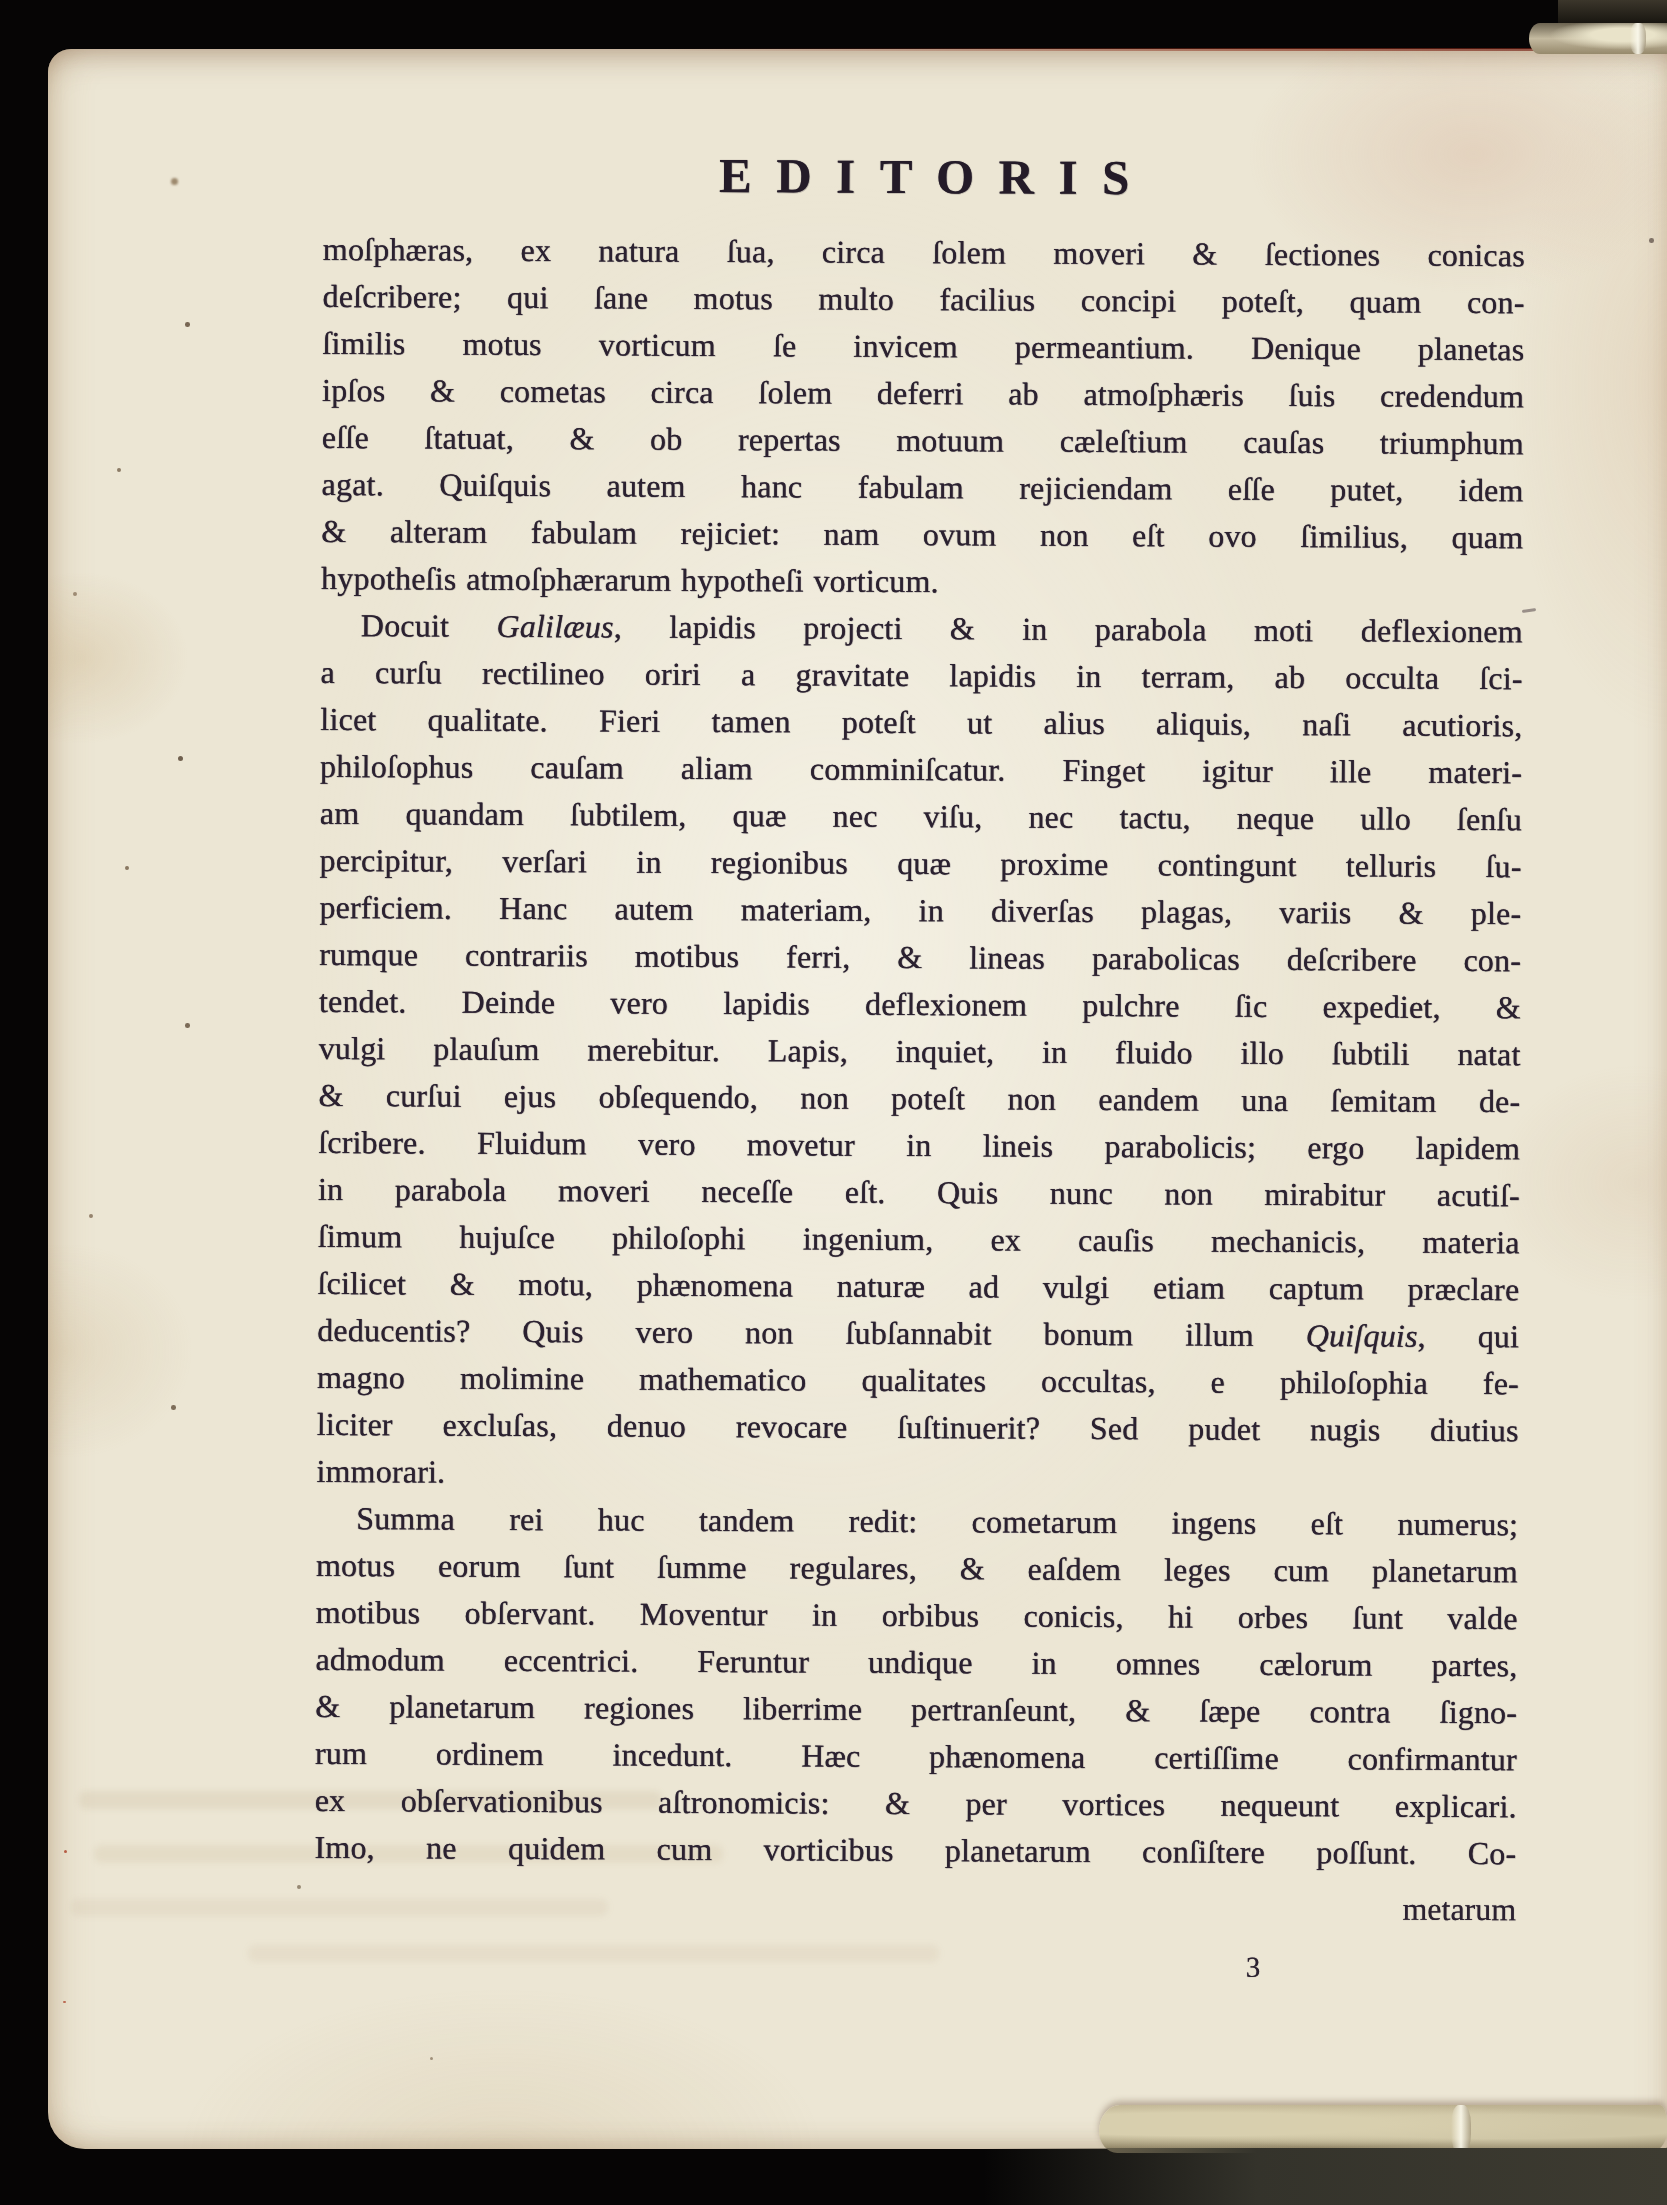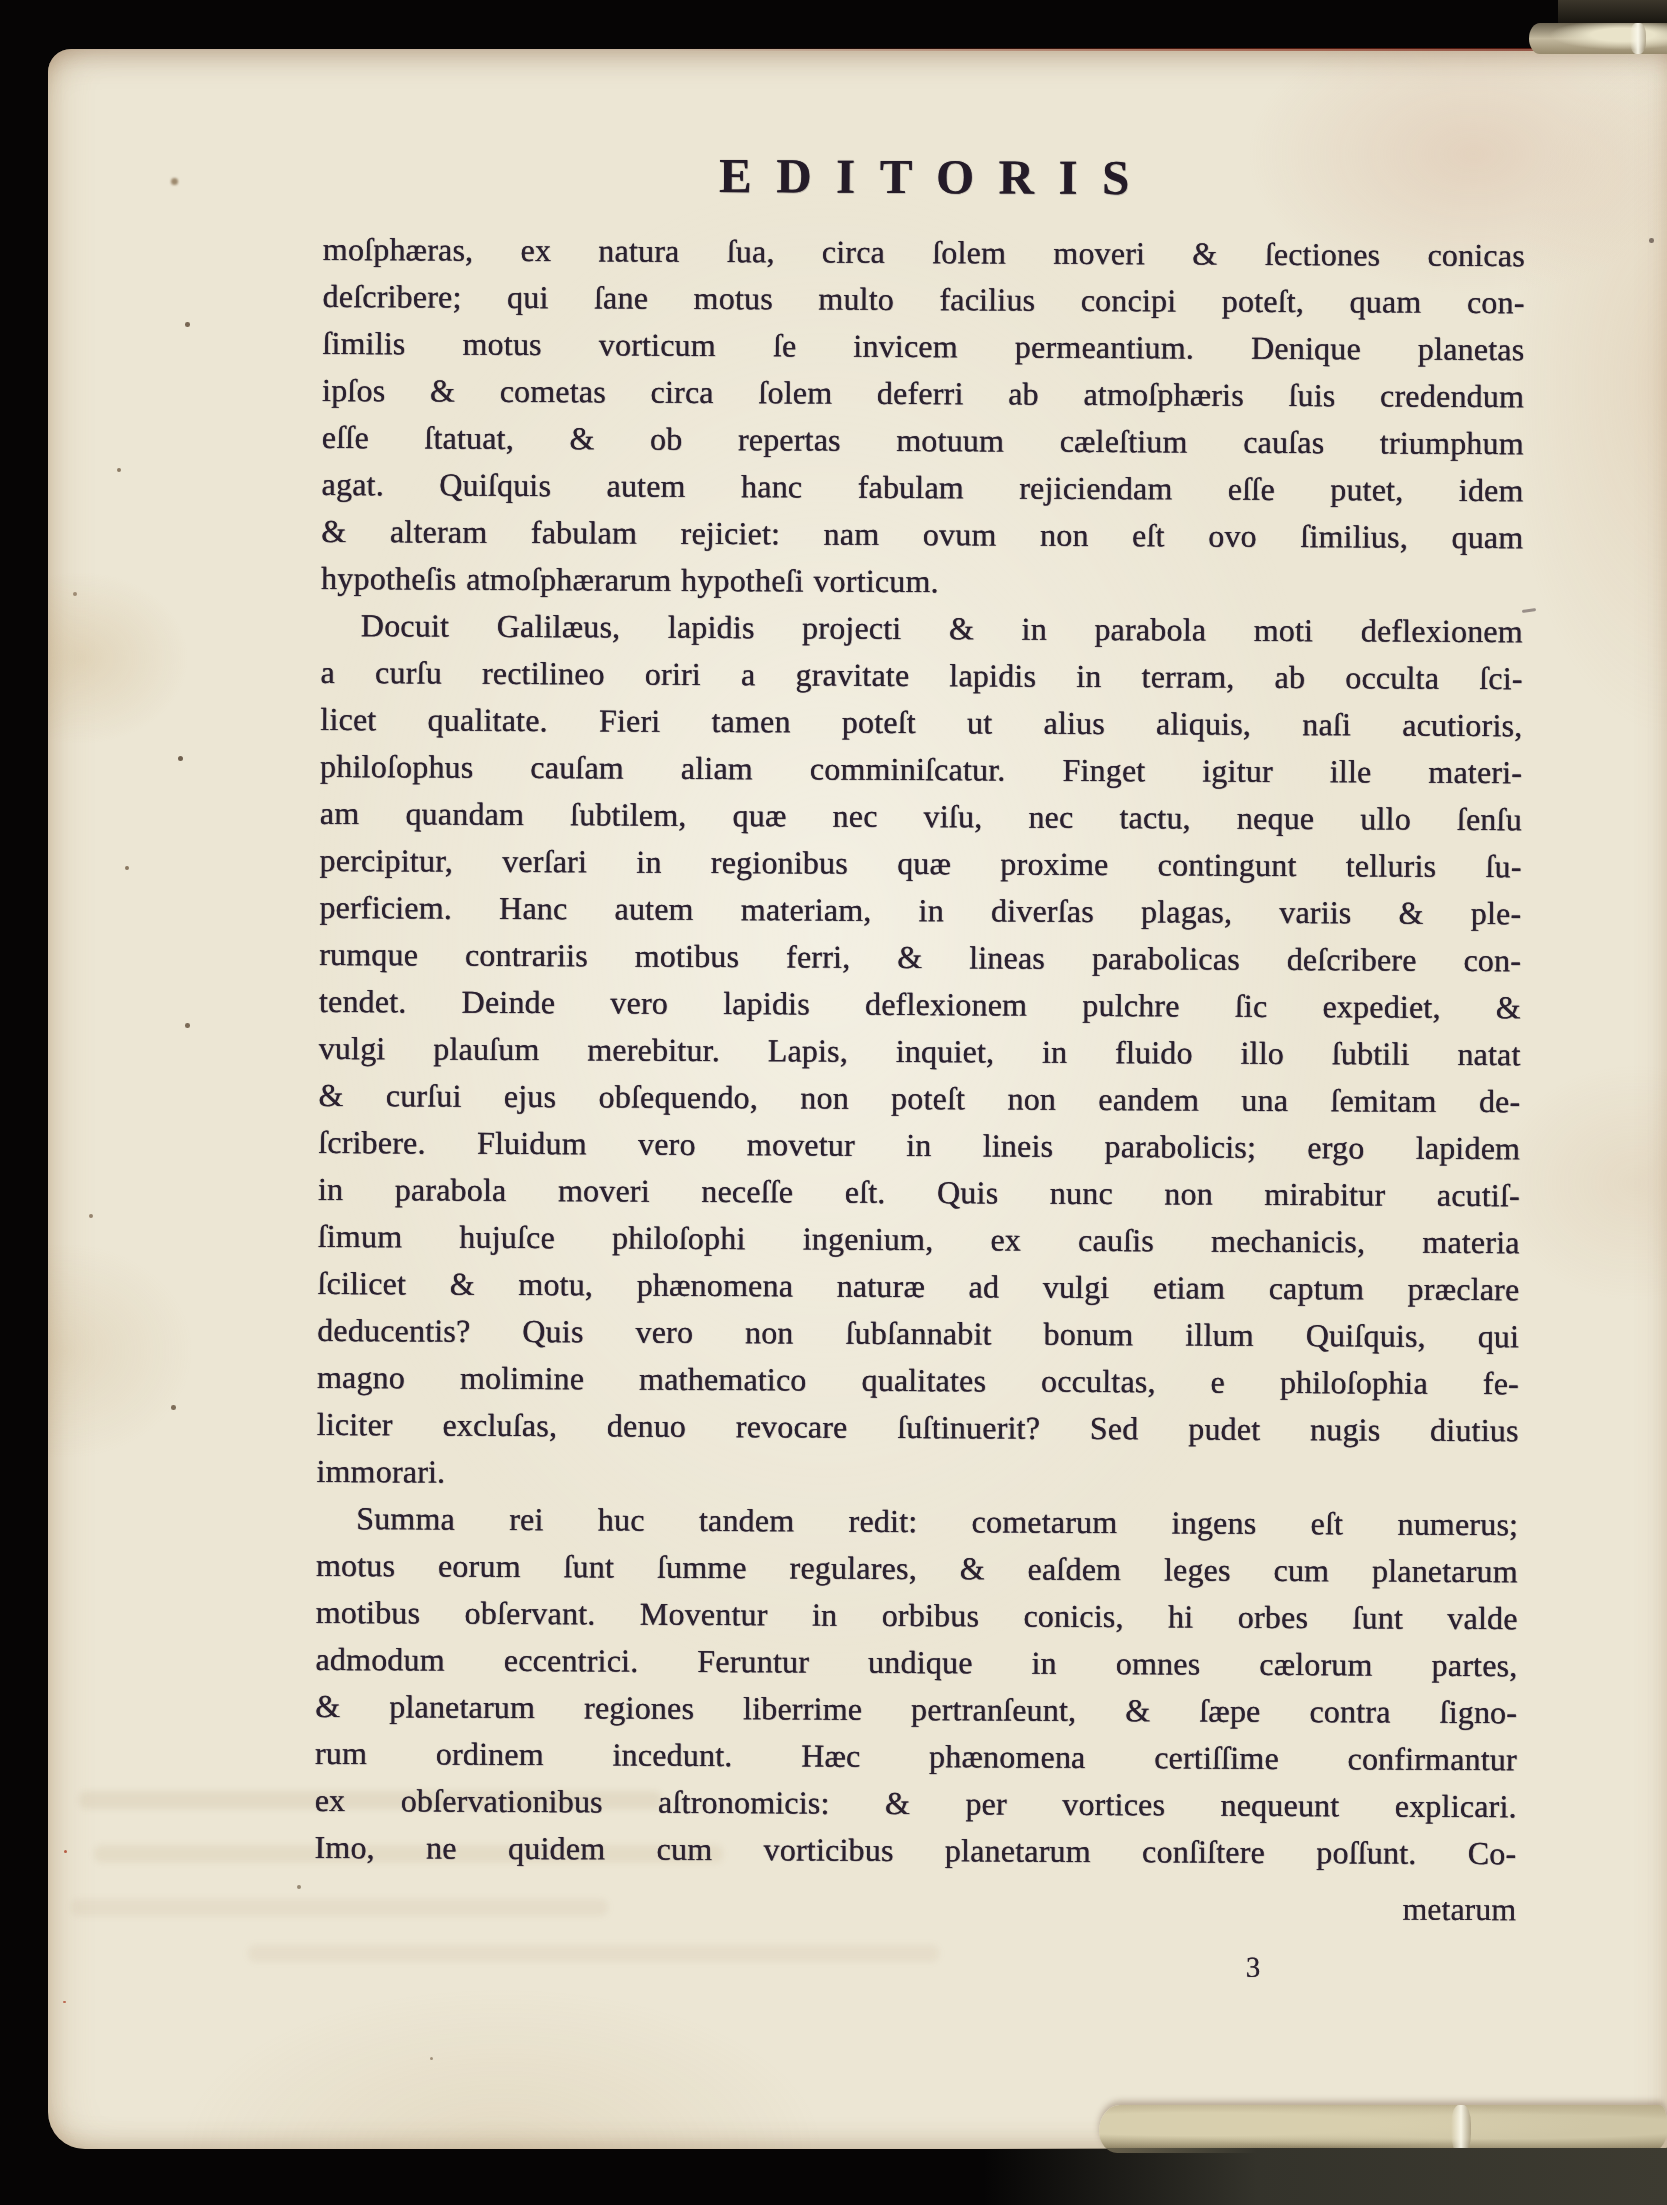--- a/index.html
+++ b/index.html
@@ -62,21 +62,21 @@
     font-size: 32px; line-height: 47px;
     letter-spacing: 0.2px; word-spacing: 1.5px;
     text-shadow:
       0 0 0.7px rgba(43,33,48,.85),
       0.7px 0.5px 0 rgba(43,33,48,.22),
       -0.6px 0.3px 0 rgba(25,80,55,.10);
   }
   .line { height: 47px; text-align: justify; text-align-last: justify; }
   .line.short { text-align-last: left; }
   .line.indent { text-indent: 40px; }
-  .italic { }
+  .italic { font-style: italic; }
 
   .catchword {
     position: absolute; left: 275px; top: 1836px; width: 1202px;
     text-align: right; font-size: 32px;
     text-shadow: 0 0 0.7px rgba(43,33,48,.85);
   }
   .signature {
     position: absolute; left: 1207px; top: 1897px;
     font-size: 29px;
     text-shadow: 0 0 0.7px rgba(43,33,48,.8);

